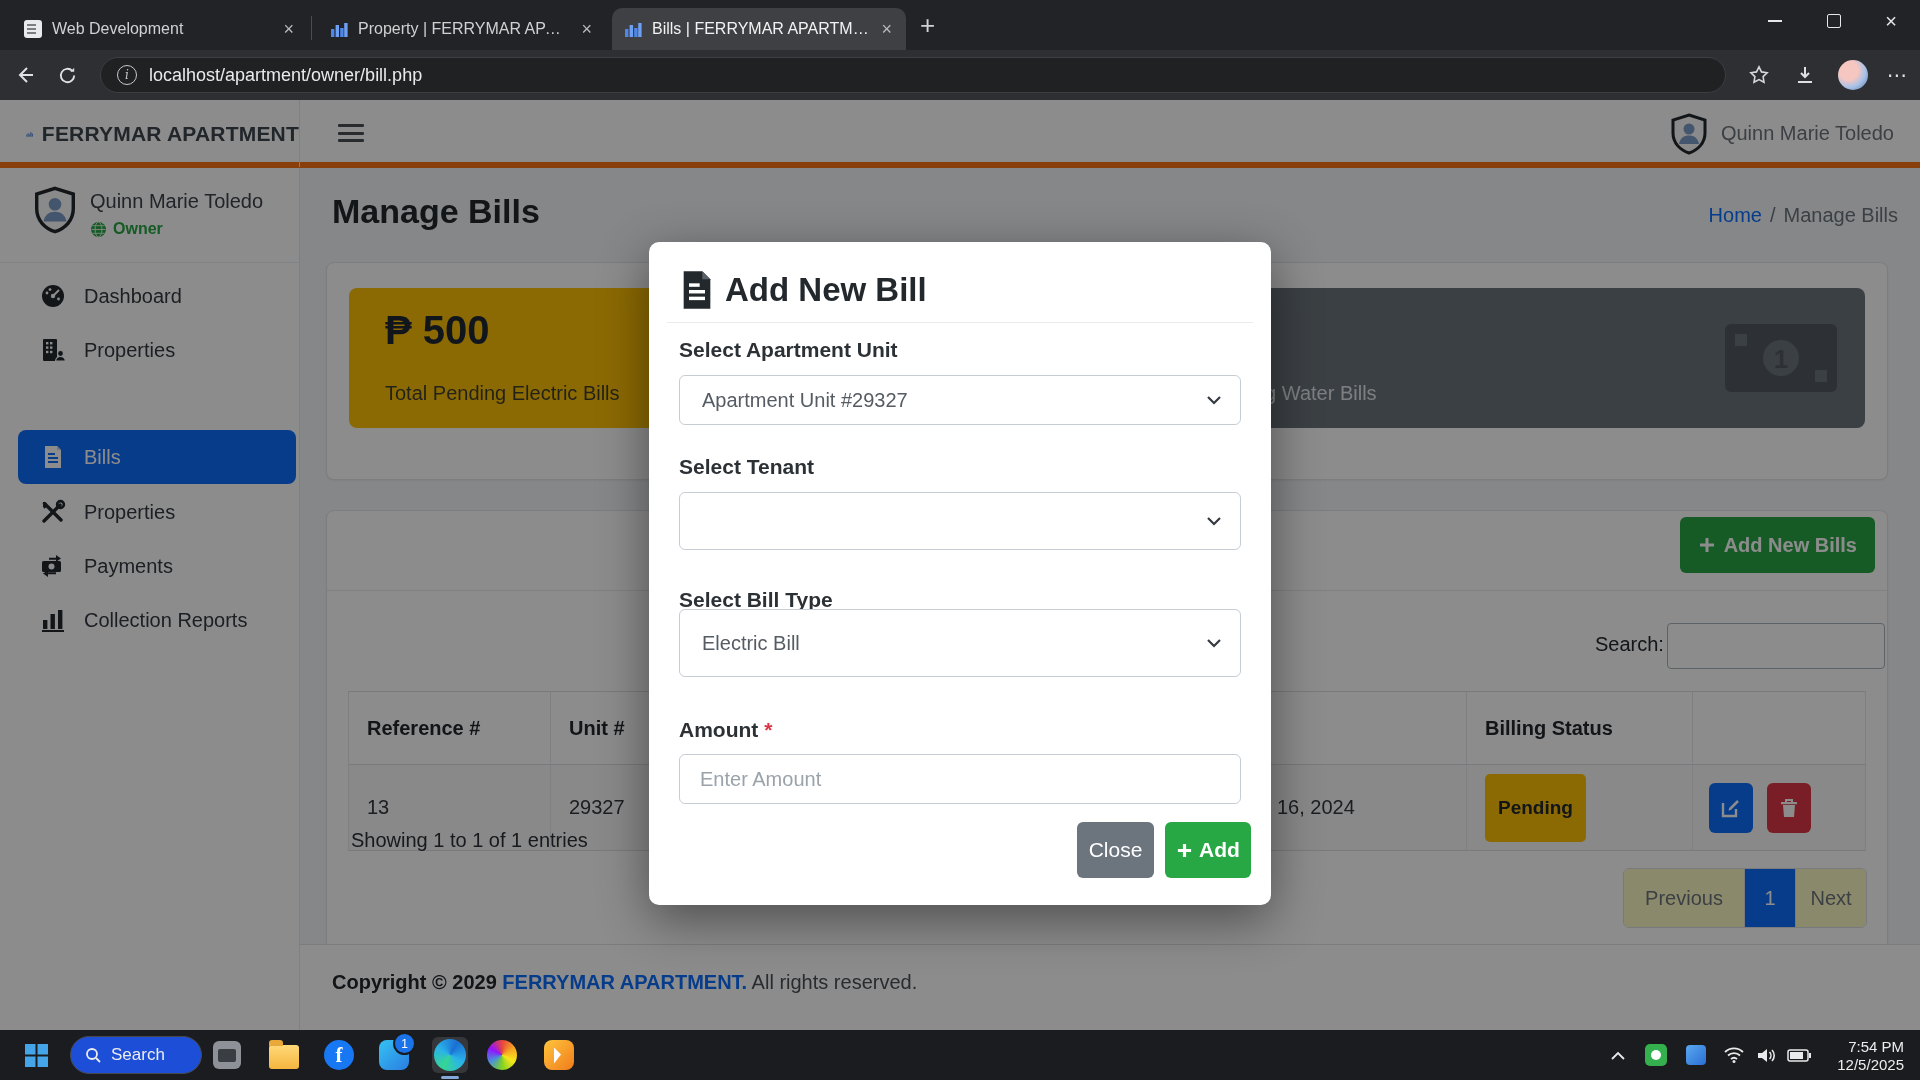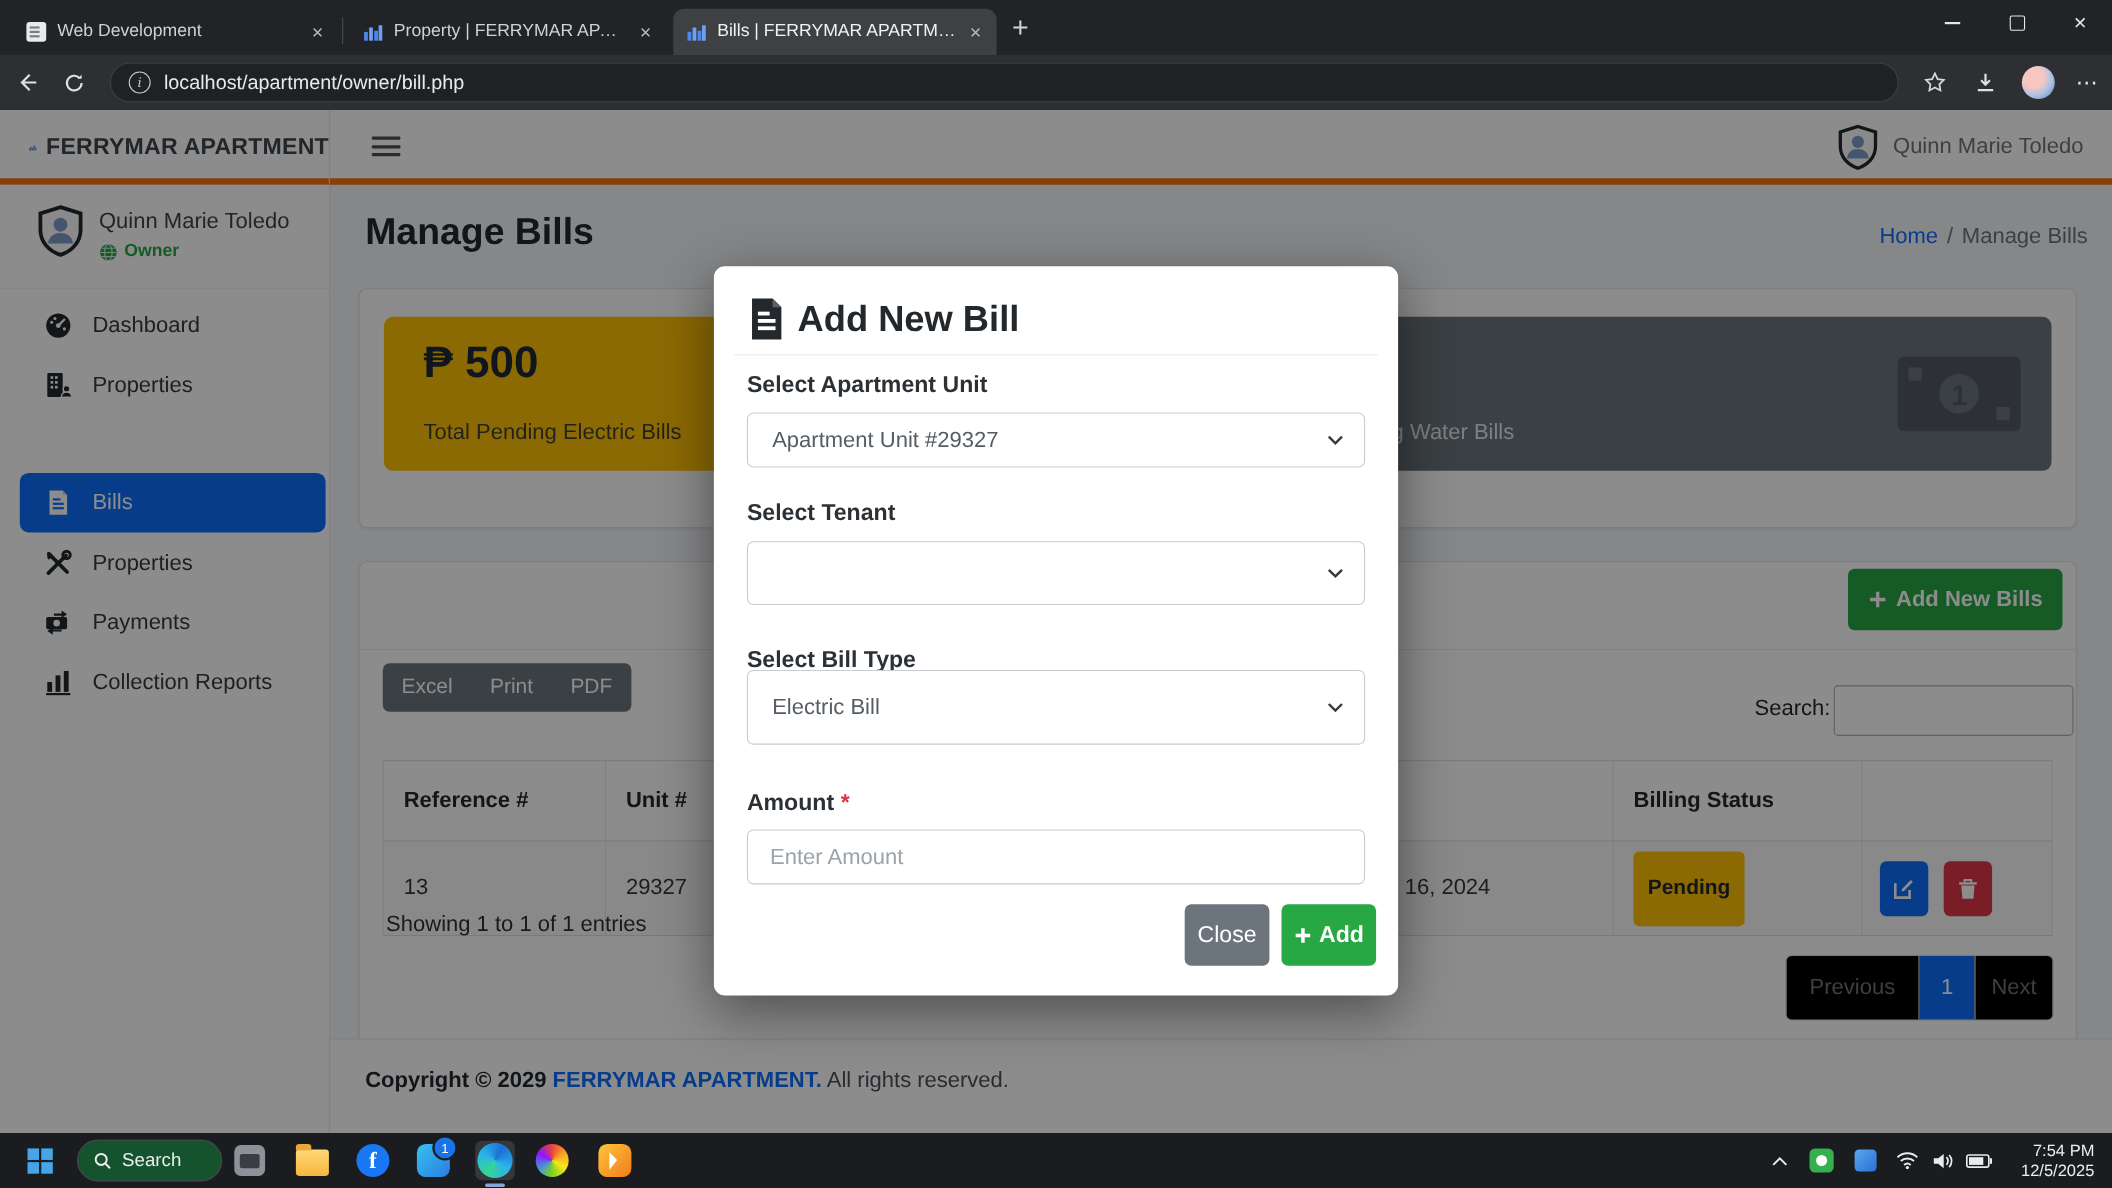--- a/index.html
+++ b/index.html
@@ -87,21 +87,21 @@
   .cell{display:flex;align-items:center;padding-left:18px;box-sizing:border-box;border-right:1px solid #e4e7ea}
   .cell:first-child{border-left:1px solid #e4e7ea}
   .c1{width:203px}.c2{width:600px}.c3{width:316px}.c4{width:226px}.c5{width:173px}
   .datecell{padding-left:126px}
   .badge{background:#ffc107;color:#23282d;font-weight:700;font-size:19px;padding:23px 13px;border-radius:5px}
   .abtn{width:44px;height:50px;border-radius:6px;display:flex;align-items:center;justify-content:center}
   .abtn.edit{background:#0d6efd;margin-right:14px}
   .abtn.del{background:#dc3545}
   .showinfo{position:absolute;left:24px;top:318px;font-size:20px;color:#2c3136}
   .pager{position:absolute;right:20px;top:357px;height:58px;display:flex;border:1px solid #dbdfe3;border-radius:6px;overflow:hidden;font-size:20px}
-  .pbtn{display:flex;align-items:center;justify-content:center;color:#6c757d;background:#000000}
+  .pbtn{display:flex;align-items:center;justify-content:center;color:#6c757d;background:#fef9c3}
   .pprev{width:120px;border-right:1px solid #dbdfe3}
   .pcur{width:50px;background:#0d6efd;color:#fff}
   .pnext{width:70px;border-left:1px solid #dbdfe3}
 
   .appfooter{position:absolute;left:0;top:776px;width:1620px;height:86px;background:#fff;border-top:1px solid #dee2e6;box-sizing:border-box}
   .appfooter .ft{position:absolute;left:32px;top:26px;font-size:20px;color:#495057}
   .ft b{color:#23282d}
   .ft .fbrand{color:#0d6efd;font-weight:700}
 
   
@@ -120,21 +120,21 @@
     box-sizing:border-box;padding:0 20px;font-size:20px;color:#33383d;font-family:inherit;outline:none}
   .minput::placeholder{color:#9aa2aa}
   .mclose{position:absolute;right:117px;top:580px;width:77px;height:56px;background:#6c757d;border-radius:6px;
     color:#fff;font-size:21px;display:flex;align-items:center;justify-content:center}
   .madd{position:absolute;right:20px;top:580px;width:86px;height:56px;background:#28a745;border-radius:6px;
     color:#fff;font-size:21px;font-weight:600;display:flex;align-items:center;justify-content:center;gap:6px}
 
   
   .taskbar{position:absolute;top:1030px;left:0;width:1920px;height:50px;background:#1b1c1f}
   .tstart{position:absolute;left:24px;top:13px}
-  .tsearch{position:absolute;left:70px;top:6px;width:132px;height:38px;background:#14532d;border:1px solid #47494d;
+  .tsearch{position:absolute;left:70px;top:6px;width:132px;height:38px;background:#1d4ed8;border:1px solid #47494d;
     border-radius:19px;display:flex;align-items:center;gap:9px;padding:0 14px;box-sizing:border-box;color:#eceded;font-size:17px}
   .tico{position:absolute;top:7px;width:36px;height:36px;display:flex;align-items:center;justify-content:center;border-radius:6px}
   .tico.active{background:#35373b}
   .underline{position:absolute;left:441px;top:46px;width:18px;height:3px;border-radius:2px;background:#84a8d8}
   .grayapp{width:28px;height:28px;background:#8e9298;border-radius:6px;position:relative}
   .grayapp:after{content:"";position:absolute;left:5px;top:8px;width:18px;height:13px;background:#3a3d42;border-radius:2px}
   .folder{width:30px;height:24px;background:linear-gradient(#ffd978,#f5b63f);border-radius:3px;position:relative;margin-top:4px}
   .folder:before{content:"";position:absolute;left:0;top:-5px;width:14px;height:6px;background:#e8a93a;border-radius:3px 3px 0 0}
   .fb{width:30px;height:30px;border-radius:50%;background:#1877f2;color:#fff;font-weight:700;font-size:21px;
     display:flex;align-items:center;justify-content:center;font-family:"Liberation Serif",serif}
@@ -372,25 +372,20 @@
 
       <div class="cardbox tablecard">
         <div class="addbtn">
           <svg width="18" height="18" viewBox="0 0 18 18">
               <path d="M9 2v14M2 9h14" stroke="#fff" stroke-width="3"></path>
             </svg>
           <span>Add New Bills</span>
         </div>
         <div class="thead-div"></div>
 
-        <div class="exports">
-          <span>Excel</span>
-          <span>Print</span>
-          <span>PDF</span>
-        </div>
         <div class="srchlbl">Search:</div>
         <div class="srchin"></div>
 
         <div class="tbl">
           <div class="trow">
             <div class="cell th c1">Reference #</div>
             <div class="cell th c2">Unit #</div>
             <div class="cell th c3">Due Date</div>
             <div class="cell th c4">Billing Status</div>
             <div class="cell th c5"></div>

